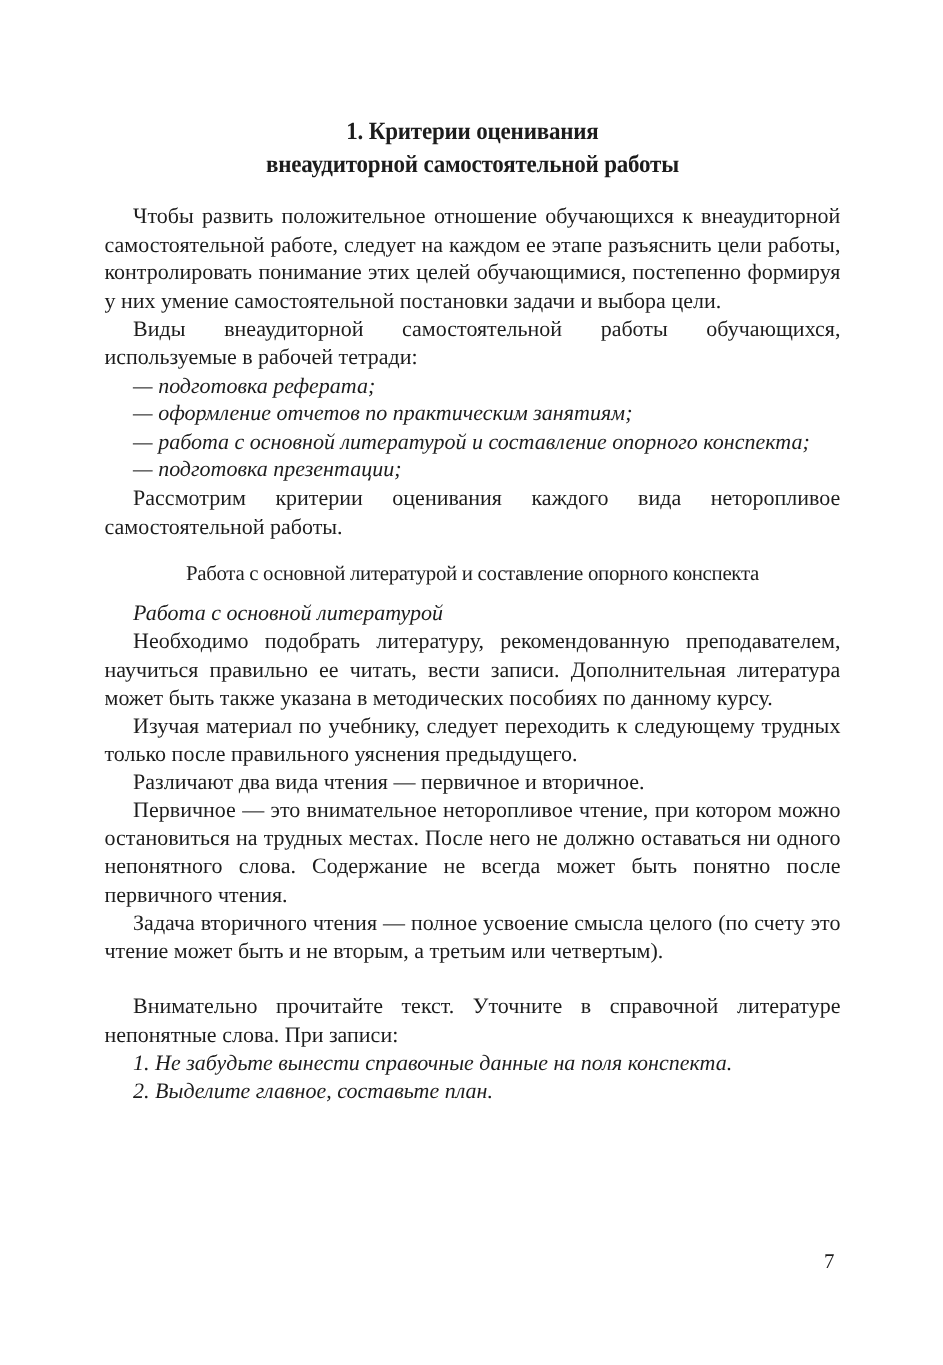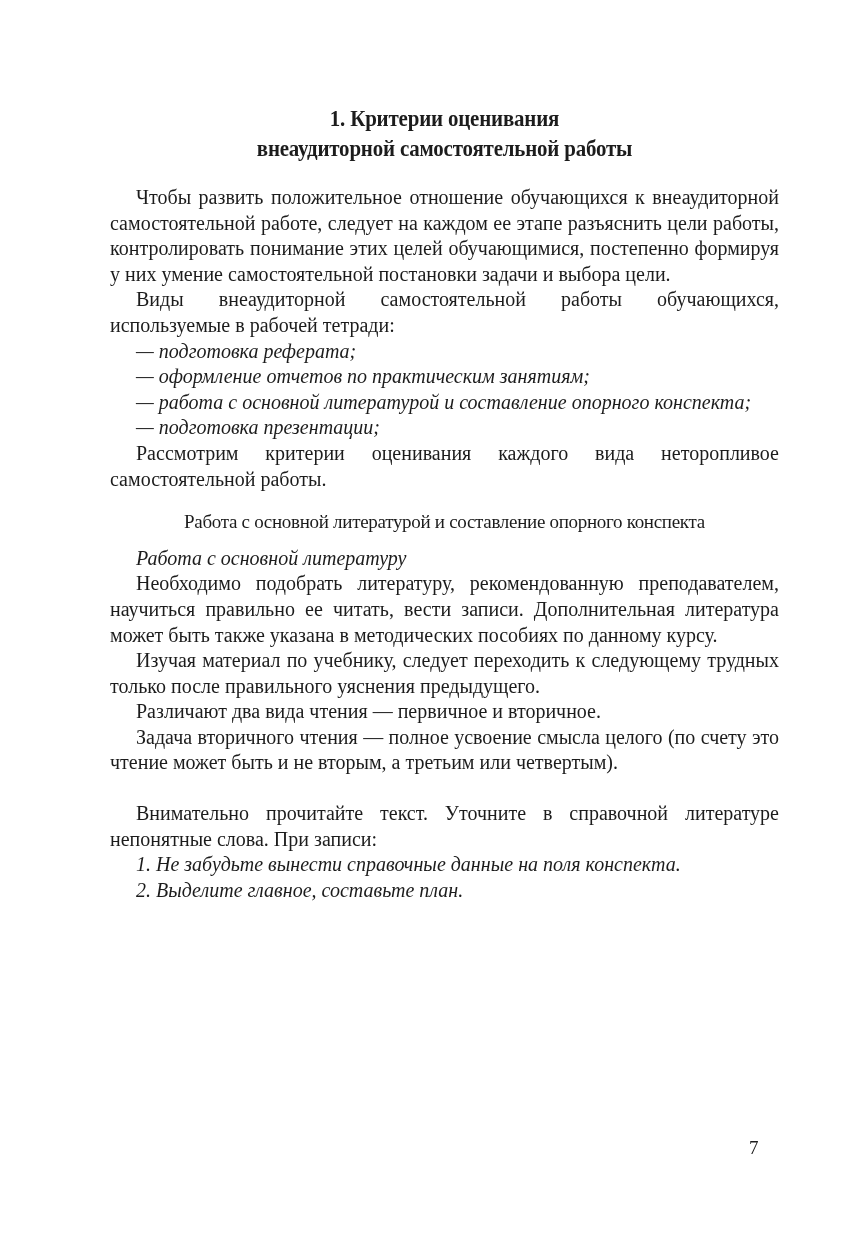--- a/index.html
+++ b/index.html
@@ -10,21 +10,21 @@
     body {
       width: 857px;
       height: 1241px;
       position: relative;
       overflow: hidden;
       color: #1c1c1c;
       font-family: "Liberation Serif", "DejaVu Serif", serif;
     }
     .page {
       position: absolute;
-      left: 110px;
+      left: 95px;
       top: 104px;
       width: 669px;
     }
     .title {
       margin: 0;
       text-align: center;
       font-weight: bold;
       font-size: 22.5px;
       line-height: 30px;
       letter-spacing: -0.2px;
@@ -89,24 +89,25 @@
       <p class="li">— подготовка реферата;</p>
       <p class="li">— оформление отчетов по практическим занятиям;</p>
       <p class="li">— работа с основной литературой и составление опорного конспекта;</p>
       <p class="li">— подготовка презентации;</p>
     </div>
 
     <p class="p">Рассмотрим критерии оценивания каждого вида неторопливое самостоятельной работы.</p>
 
     <h2 class="subhead">Работа с основной литературой и составление опорного конспекта</h2>
 
-    <p class="ital">Работа с основной литературу</p>
+    <p class="ital">Работа с основной литературой</p>
     <p class="p">Необходимо подобрать литературу, рекомендованную преподавателем, научиться правильно ее читать, вести записи. Дополнительная литература может быть также указана в методических пособиях по данному курсу.</p>
     <p class="p">Изучая материал по учебнику, следует переходить к следующему трудных только после правильного уяснения предыдущего.</p>
     <p class="p">Различают два вида чтения — первичное и вторичное.</p>
+    <p class="p">Первичное — это внимательное неторопливое чтение, при котором можно остановиться на трудных местах. После него не должно оставаться ни одного непонятного слова. Содержание не всегда может быть понятно после первичного чтения.</p>
     <p class="p">Задача вторичного чтения — полное усвоение смысла целого (по счету это чтение может быть и не вторым, а третьим или четвертым).</p>
 
     <div class="gap"></div>
 
     <p class="p">Внимательно прочитайте текст. Уточните в справочной литературе непонятные слова. При записи:</p>
     <p class="li">1. Не забудьте вынести справочные данные на поля конспекта.</p>
     <p class="li">2. Выделите главное, составьте план.</p>
   </div>
 </div>
 

